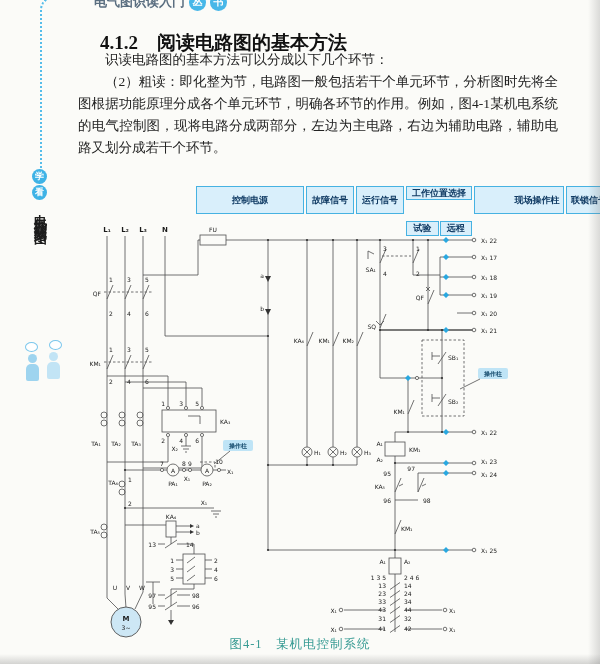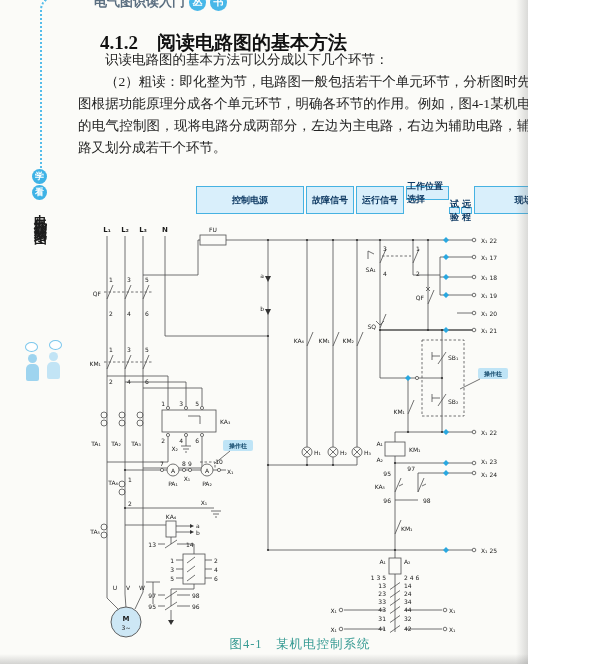--- a/index.html
+++ b/index.html
@@ -1,16 +1,16 @@
 <!DOCTYPE html>
 <html><head>
 <meta charset="utf-8">
 <style>
   html,body{margin:0;padding:0;}
-  .page{position:relative;width:528px;height:664px;background:#fbfbf8;overflow:hidden;
+  .page{position:relative;width:600px;height:664px;background:#fbfbf8;overflow:hidden;
         font-family:"Liberation Serif",serif;color:#222;}
   .edge-r{position:absolute;right:0;top:0;width:12px;height:100%;
         background:linear-gradient(to right,rgba(120,120,120,0),rgba(120,120,120,.25));}
   .edge-b{position:absolute;left:0;bottom:0;width:100%;height:10px;
         background:linear-gradient(to bottom,rgba(120,120,120,0),rgba(120,120,120,.3));}
   
   .guide{position:absolute;left:40px;top:-4px;width:52px;height:170px;
         border-left:2px dotted #55bdea;border-top:2px dotted #55bdea;border-top-left-radius:14px;}
   .book-header{position:absolute;left:94px;top:-7px;display:flex;align-items:center;gap:4px;
         font-family:"Liberation Sans",sans-serif;font-weight:bold;font-size:13px;color:#5a6e80;}
@@ -32,21 +32,21 @@
   .heading{position:absolute;left:100px;top:30px;font-size:19px;font-weight:bold;color:#111;}
   .paras{position:absolute;left:78px;top:49px;width:480px;font-size:13.5px;line-height:22px;
         text-align:justify;}
   .paras p{margin:0;text-indent:2em;}
   
   .legend{position:absolute;left:196px;top:186px;display:flex;align-items:stretch;height:28px;
         font-family:"Liberation Sans",sans-serif;font-size:9px;font-weight:bold;color:#0f3a63;}
   .lg{border:1px solid #46b2e2;background:#d9effb;display:flex;align-items:center;
         justify-content:center;margin-right:2px;}
   .lg1{width:106px;} .lg2{width:46px;} .lg3{width:46px;} .lg5{width:52px;padding-left:36px;} .lg6{width:44px;margin-right:10px;}
-  .lg4{width:66px;display:flex;flex-direction:row;margin-right:2px;}
+  .lg4{width:66px;display:flex;flex-direction:column;margin-right:2px;}
   .lg4t{border:1px solid #46b2e2;background:#d9effb;height:12px;display:flex;align-items:center;justify-content:center;}
   .lg4r{display:flex;margin-top:1px;flex:1;}
   .lg4r div{border:1px solid #46b2e2;background:#d9effb;flex:1;display:flex;align-items:center;justify-content:center;margin-top:20px;}
   .lg4r div:first-child{margin-right:1px;}
   
   .fig{position:absolute;left:80px;top:218px;}
   .caption{position:absolute;left:140px;top:636px;width:320px;text-align:center;
         font-size:12.5px;font-weight:normal;color:#379b93;letter-spacing:1px;}
   
   .w{fill:none;stroke:#4f4f4f;stroke-width:.8;}

